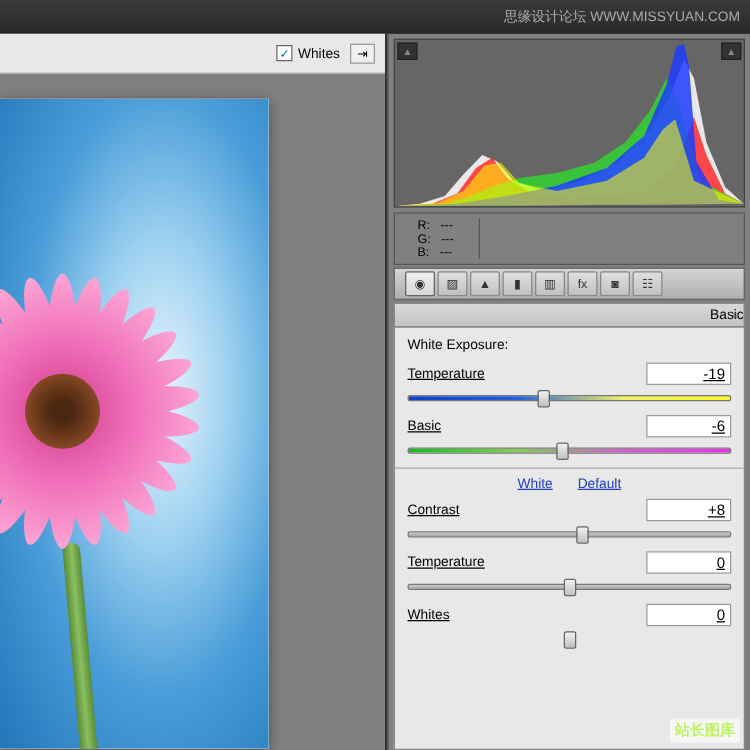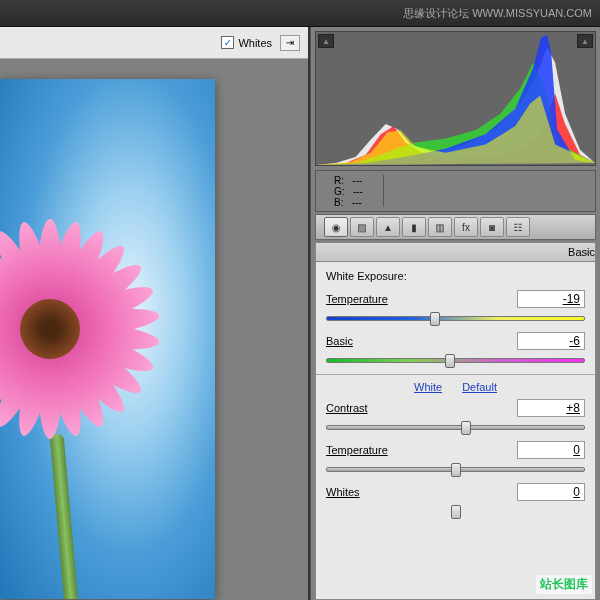--- a/index.html
+++ b/index.html
@@ -38,21 +38,21 @@
 .slider-value { width: 68px; height: 18px; border: 1px solid #999; background: #fff; font-size: 12px; text-align: right; padding: 0 4px; }
 .slider-track { height: 16px; position: relative; margin-bottom: 6px; }
 .track-bar { position: absolute; top: 6px; left: 0; right: 0; height: 5px; border: 1px solid #777; border-radius: 2px; }
 .temp-grad { background: linear-gradient(to right, #1040d0, #2060e0, #f0f060, #f8f820); }
 .tint-grad { background: linear-gradient(to right, #10c020, #80d050, #d060d0, #f030f0); }
 .gray-grad { background: linear-gradient(#d0d0d0,#a0a0a0); }
 .thumb { position: absolute; top: 2px; width: 10px; height: 14px; background: linear-gradient(#f0f0f0,#c0c0c0); border: 1px solid #666; border-radius: 2px; cursor: pointer; transform: translateX(-50%); }
 .divider { height: 1px; background: #aaa; margin: 6px -10px; }
 .auto-row { display: flex; justify-content: center; gap: 20px; font-size: 11px; margin-bottom: 6px; }
 .link { color: #2040c0; text-decoration: underline; cursor: pointer; }
-.watermark-bot { position: absolute; bottom: 6px; right: 8px; font-size: 12px; color: #22c55e; font-weight: bold; background: rgba(255,255,255,.6); padding: 1px 4px; border-radius: 2px; margin-left: 47px; }
+.watermark-bot { position: absolute; bottom: 6px; right: 8px; font-size: 12px; color: #bef264; font-weight: bold; background: rgba(255,255,255,.6); padding: 1px 4px; border-radius: 2px; margin-left: 47px; }
 </style>
 </head>
 <body>
 
 <div class="titlebar"></div>
 <div class="watermark-top">思缘设计论坛 WWW.MISSYUAN.COM</div>
 
 <div class="main">
   <div class="left-col">
     <div class="left-header">

